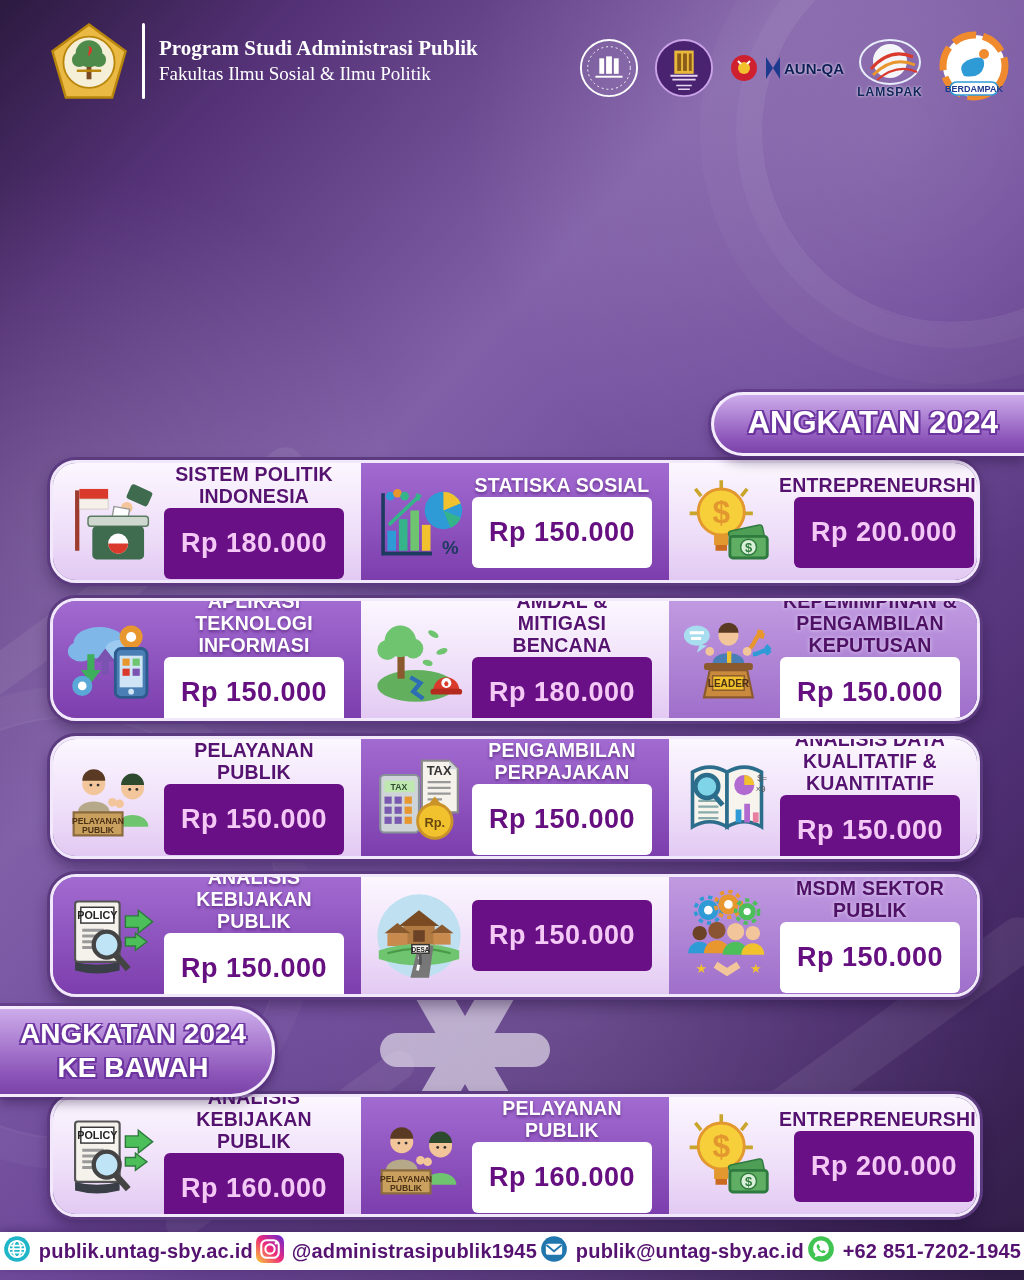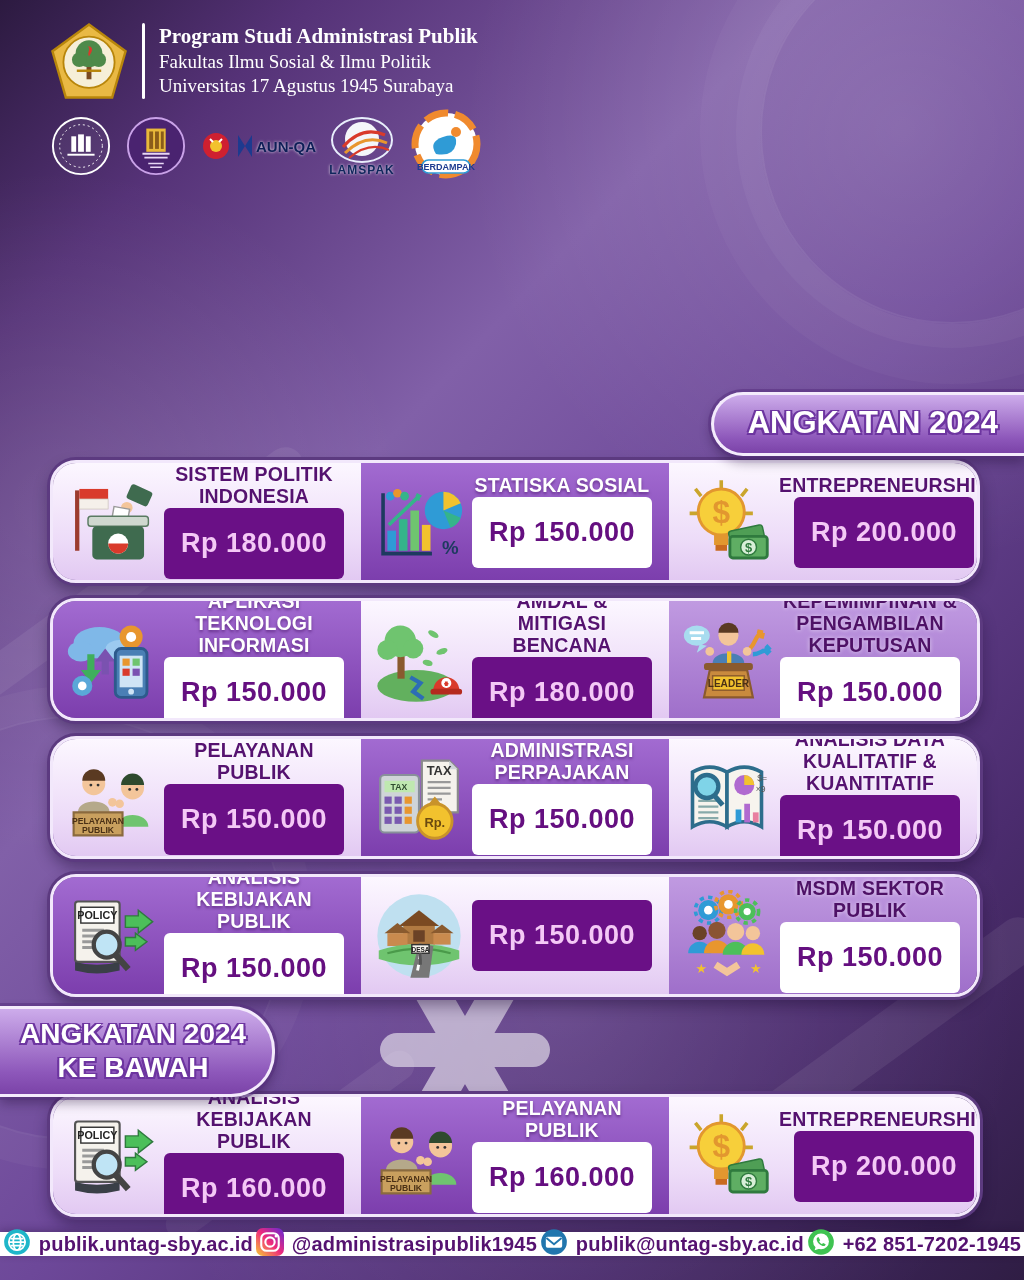--- a/index.html
+++ b/index.html
@@ -14,21 +14,21 @@
   }
   
   .rings{position:absolute;border-radius:50%;border:2px solid rgba(255,255,255,.07);}
   .streak{position:absolute;background:rgba(255,255,255,.07);transform:rotate(-36deg);border-radius:20px;}
   .asterisk{position:absolute;left:380px;top:965px;width:170px;height:170px;opacity:.55;z-index:1;}
   .asterisk span{position:absolute;left:0;top:68px;width:170px;height:34px;background:#fff;border-radius:17px;}
   .asterisk span:nth-child(2){transform:rotate(60deg);}
   .asterisk span:nth-child(3){transform:rotate(120deg);}
 
   
-  .header{position:absolute;top:22px;left:50px;right:12px;display:flex;justify-content:space-between;align-items:flex-start;z-index:3;flex-direction:column;}
+  .header{position:absolute;top:22px;left:50px;right:12px;display:flex;justify-content:space-between;align-items:flex-start;z-index:3;}
   .inst{display:flex;align-items:center;gap:14px;}
   .inst-divider{width:3px;height:76px;background:#fff;border-radius:2px;}
   .inst-text{color:#fff;font-family:"Liberation Serif",serif;line-height:1.28;}
   .inst-line1{font-weight:bold;font-size:21px;}
   .inst-line2,.inst-line3{font-size:19px;}
   .logo-strip{display:flex;align-items:center;gap:13px;margin-top:8px;}
   .seal{width:62px;height:62px;}
   .aunqa{display:flex;align-items:center;gap:2px;}
   .aunqa-text{color:#0e1e57;font-weight:bold;font-size:15px;text-shadow:0 0 3px rgba(255,255,255,.9);}
   .lamspak{display:flex;flex-direction:column;align-items:center;}
@@ -84,21 +84,21 @@
   .v-light .fee-title{color:#551270;text-shadow:0 0 3px rgba(255,255,255,.85);}
   .v-light .fee-price{background:#6a1086;color:#f4c9f6;}
   .v-purple{background:linear-gradient(180deg,#a26bd1,#7c3ead);}
   .v-purple .fee-title{color:#fff;text-shadow:0 2px 3px rgba(70,20,100,.6);}
   .v-purple .fee-price{background:#fff;color:#650f80;}
   .v-mid{background:linear-gradient(180deg,#c09ae1,#9f6fca);}
   .v-mid .fee-title{color:#4e1166;text-shadow:0 0 4px rgba(255,255,255,.65);}
   .v-mid .fee-price{background:#fff;color:#650f80;}
 
   
-  .footer{position:absolute;left:0;right:0;top:1232px;height:24px;background:#fff;z-index:3;
+  .footer{position:absolute;left:0;right:0;top:1232px;height:38px;background:#fff;z-index:3;
     display:flex;align-items:center;justify-content:space-evenly;box-shadow:0 -2px 8px rgba(30,10,50,.3);}
   .contact{display:flex;align-items:center;gap:8px;}
   .contact-text{color:#551270;font-weight:800;font-size:20px;letter-spacing:.2px;}
   .contact svg{width:28px;height:28px;}
 </style>
 </head>
 <body>
 
 <div class="poster">
 
@@ -122,21 +122,20 @@
         <circle cx="32" cy="26" r="11" fill="#4e8a4a"></circle>
         <circle cx="24" cy="31" r="6" fill="#4e8a4a"></circle>
         <circle cx="40" cy="31" r="6" fill="#4e8a4a"></circle>
         <path d="M31 20c3 2-1 5 1 8 2-3 4-6 1-8z" fill="#d93a2b"></path>
         <path d="M22 40h20" stroke="#b8860b" stroke-width="2"></path>
       </svg>
       <div class="inst-divider"></div>
       <div class="inst-text">
         <div class="inst-line1">Program Studi Administrasi Publik</div>
         <div class="inst-line2">Fakultas Ilmu Sosial &amp; Ilmu Politik</div>
-        <div class="inst-line3">Universitas 17 Agustus 1945 Surabaya</div>
       </div>
     </div>
 
     <div class="logo-strip">
       <svg class="seal" viewBox="0 0 64 64">
         <circle cx="32" cy="32" r="29" fill="rgba(255,255,255,.06)" stroke="#fff" stroke-width="2"></circle>
         <circle cx="32" cy="32" r="22" fill="none" stroke="#fff" stroke-width="1" stroke-dasharray="2 3"></circle>
         <rect x="22" y="22" width="5" height="16" fill="#fff"></rect>
           <rect x="29" y="20" width="6" height="18" fill="#fff"></rect>
           <rect x="37" y="22" width="5" height="16" fill="#fff"></rect>
@@ -380,21 +379,21 @@
                 <rect x="22" y="31" width="5" height="5"></rect>
                 <rect x="22" y="38" width="5" height="5"></rect>
                 <rect x="22" y="45" width="5" height="5"></rect>
               </g>
               <circle cx="43" cy="48" r="12" fill="#f2c22e" stroke="#c9932a" stroke-width="2"></circle>
               <path d="M38 37l5-6 5 6z" fill="#c9932a"></path>
               <text x="43" y="52" font-size="9" font-weight="bold" text-anchor="middle" fill="#6a4a10">Rp.</text>
             </svg>
           </span>
           <div class="fee-text">
-            <div class="fee-title">ADMINISTRASI PERPAJAKAN</div>
+            <div class="fee-title">PENGAMBILAN PERPAJAKAN</div>
             <div class="fee-price">Rp 150.000</div>
           </div>
         </div>
         <div class="fee-card v-light">
           <span class="fee-icon">
             <svg viewBox="0 0 64 64">
               <path d="M8 14q12-7 24 0v38q-12-7-24 0z" fill="#f7f4ee" stroke="#2d6d8c" stroke-width="2.5"></path>
               <path d="M56 14q-12-7-24 0v38q12-7 24 0z" fill="#f7f4ee" stroke="#2d6d8c" stroke-width="2.5"></path>
               <path d="M12 34h14M12 38h14M12 42h14M12 46h14" stroke="#8aa" stroke-width="1.5"></path>
               <circle cx="18" cy="24" r="8" fill="#7fd4e8" stroke="#2d6d8c" stroke-width="3"></circle>

